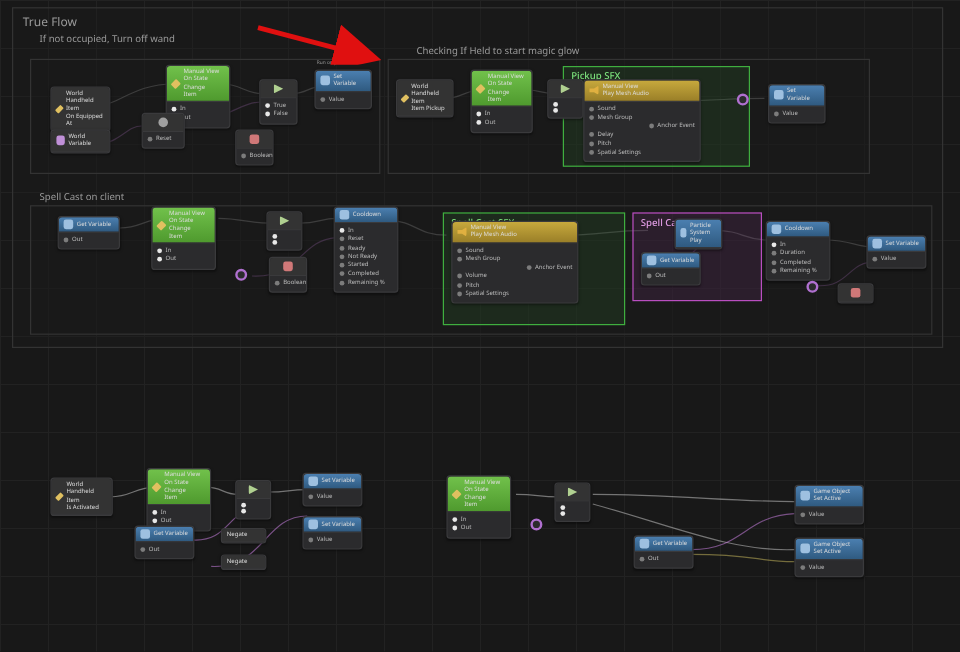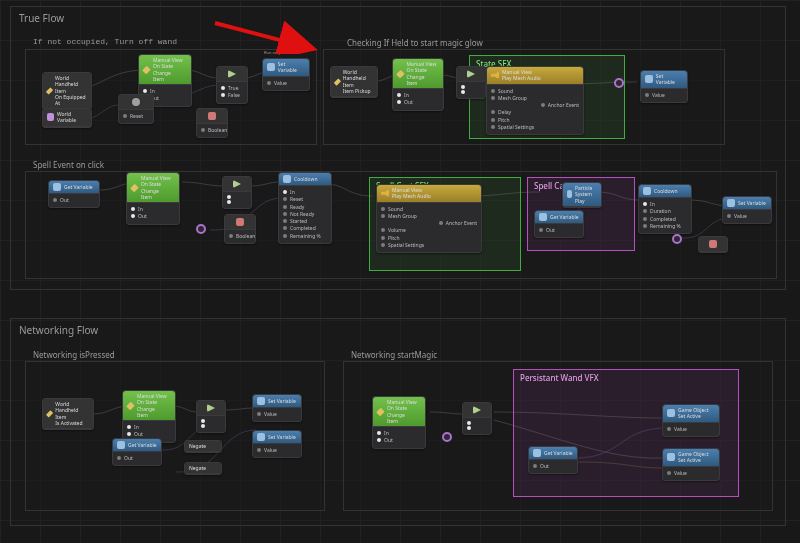--- a/index.html
+++ b/index.html
@@ -178,30 +178,30 @@
     <path class="wire-exec" d="M430,412 C448,412 448,414 466,414"></path>
     <path class="wire-exec" d="M494,412 C560,412 610,418 662,418"></path>
     <path class="wire-exec" d="M494,420 C560,438 610,460 662,458"></path>
     <path class="wire-obj" d="M576,458 C620,458 620,430 662,428"></path>
     <path class="wire-data" d="M576,462 C630,462 630,468 662,468"></path>
   </svg>
 
   <div class="section" style="left:10px; top:6px; width:776px; height:284px;">
     <span class="section-label">True Flow</span>
 
-    <span class="subsection-label" style="left:22px; top:30px;font-family:Liberation Mono, monospace;">If not occupied, Turn off wand</span>
+    <span class="subsection-label" style="left:22px; top:20px;">If not occupied, Turn off wand</span>
     <span class="subsection-label" style="left:336px; top:30px;">Checking If Held to start magic glow</span>
-    <span class="subsection-label" style="left:22px; top:152px;">Spell Event on click</span>
+    <span class="subsection-label" style="left:22px; top:152px;">Spell Cast on client</span>
 
     <div class="section" style="left:14px; top:42px; width:292px; height:96px; background:rgba(25,25,25,.4);"></div>
     <div class="section" style="left:312px; top:42px; width:402px; height:96px; background:rgba(25,25,25,.4);"></div>
     <div class="section" style="left:14px; top:164px; width:752px; height:108px; background:rgba(25,25,25,.4);"></div>
 
     <div class="groupbox green" style="left:458px; top:48px; width:156px; height:84px;">
-      <span class="group-title">State SFX</span>
+      <span class="group-title">Pickup SFX</span>
     </div>
     <div class="groupbox green" style="left:358px; top:170px; width:152px; height:94px;">
       <span class="group-title">Spell Cast SFX</span>
     </div>
     <div class="groupbox purple" style="left:516px; top:170px; width:108px; height:74px;">
       <span class="group-title">Spell Cast VFX</span>
     </div>
   </div>
 
   <div class="node" style="left:42px; top:72px; width:50px;">
@@ -425,33 +425,20 @@
         <div class="pin">Value</div>
       </div>
   </div>
   <div class="dotnode" style="left:672px; top:234px;"></div>
   <div class="node" style="left:698px; top:236px; width:30px;">
     <div class="hdr dbar icononly">
         <span class="ico fn" style="background:#d07878;"></span>
       </div>
   </div>
 
-  <div class="section" style="left:10px; top:318px; width:776px; height:208px;">
-    <span class="section-label">Networking Flow</span>
-
-    <span class="subsection-label" style="left:22px; top:30px;">Networking isPressed</span>
-    <span class="subsection-label" style="left:340px; top:30px;">Networking startMagic</span>
-
-    <div class="section" style="left:14px; top:42px; width:300px; height:150px; background:rgba(25,25,25,.4);"></div>
-    <div class="section" style="left:332px; top:42px; width:430px; height:150px; background:rgba(25,25,25,.4);"></div>
-
-    <div class="groupbox purple" style="left:502px; top:50px; width:226px; height:128px;">
-      <span class="group-title">Persistant Wand VFX</span>
-    </div>
-  </div>
 
   <div class="node" style="left:42px; top:398px; width:52px;">
     <div class="hdr dbar">
         <span class="ico event"></span>
       <span style="white-space:pre-line;">World Handheld Item
 Is Activated</span>
       </div>
   </div>
   <div class="node" style="left:122px; top:390px; width:54px;">
     <div class="hdr gbar">

